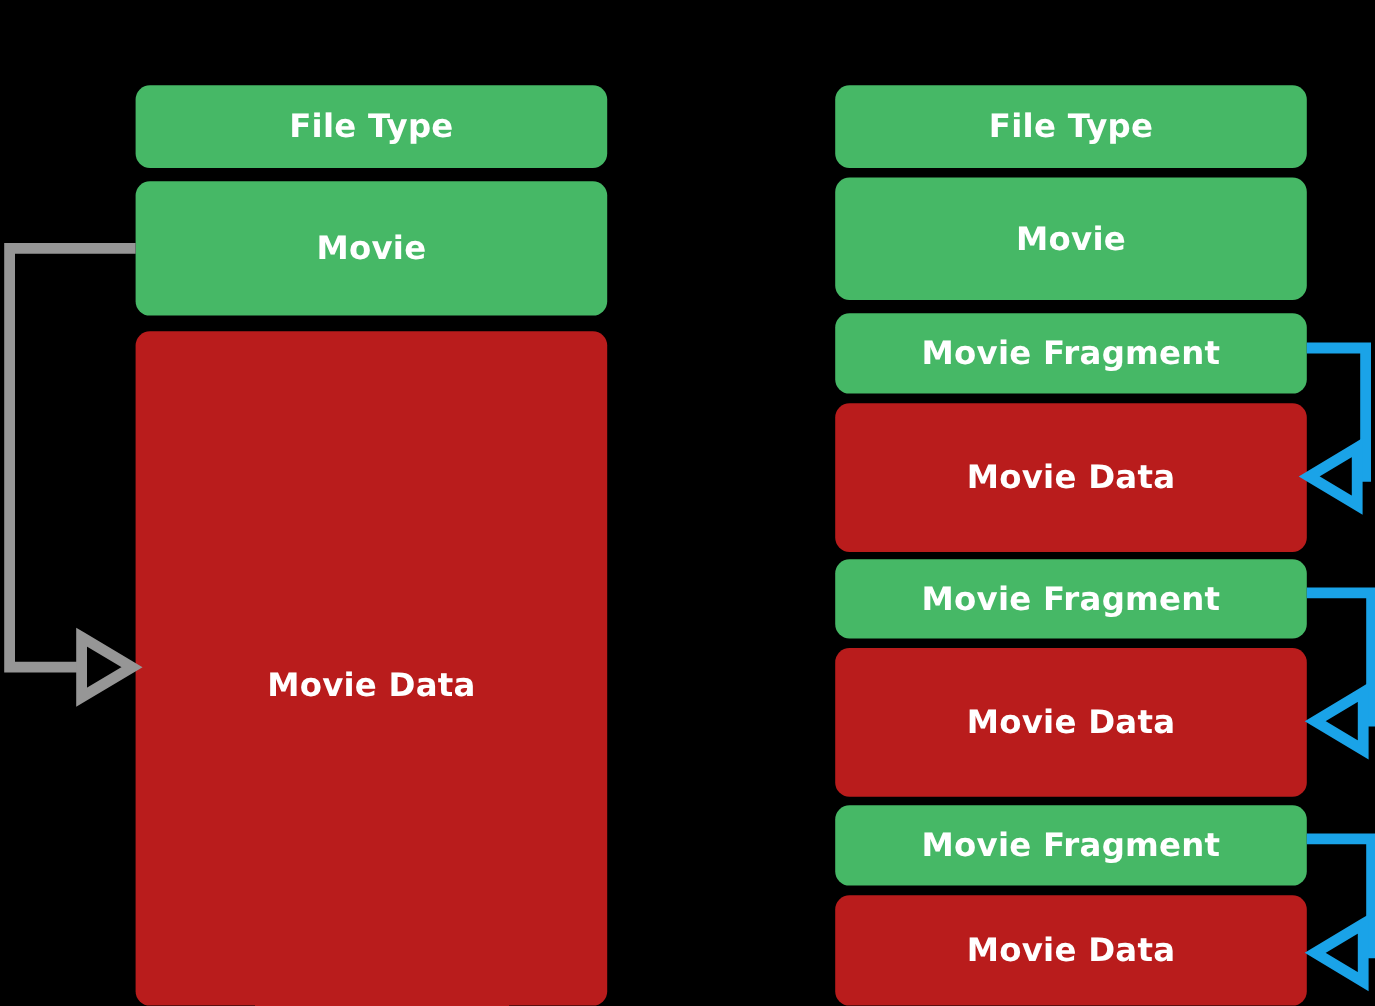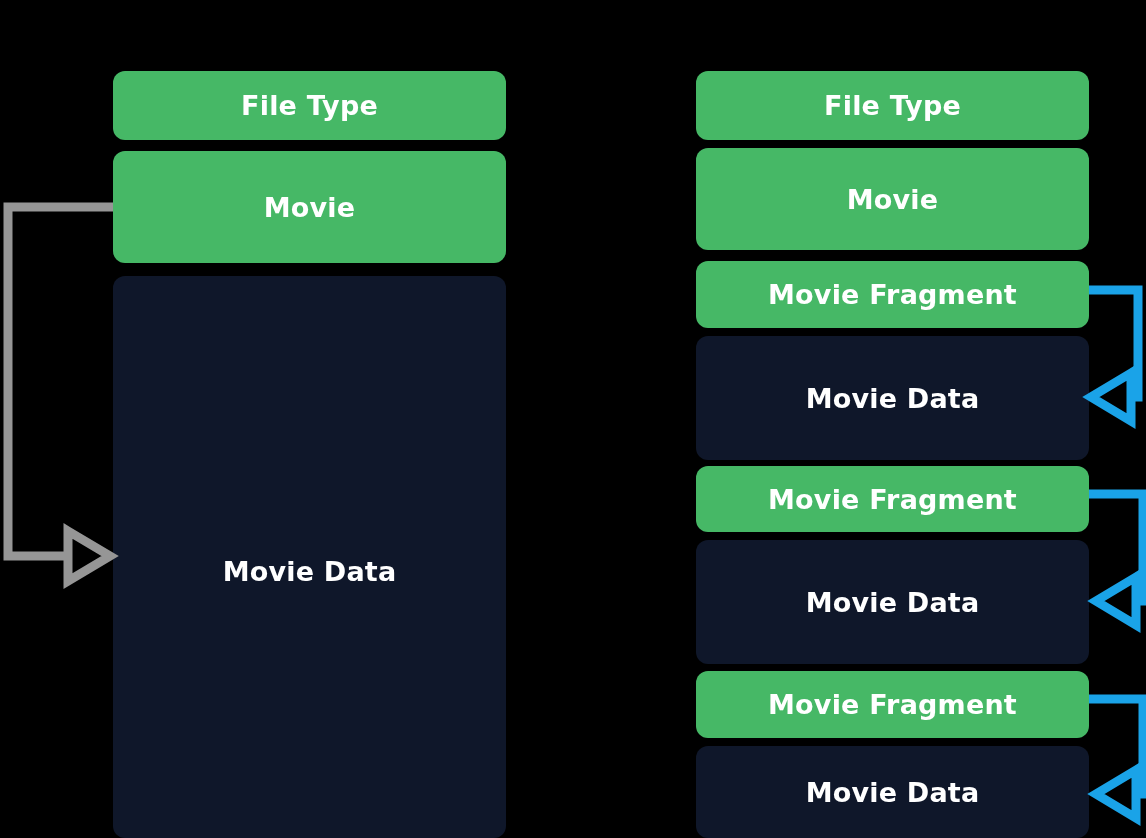--- a/index.html
+++ b/index.html
@@ -33,21 +33,21 @@
     justify-content: center;
     color: #ffffff;
     font-size: 27px;
     font-weight: 600;
     letter-spacing: 0.2px;
     line-height: 1;
     white-space: nowrap;
   }
 
   .box.green { background: #46b866; }
-  .box.blue  { background: #0f172a; }
+  .box.blue  { background: #b91c1c; }
 
   
   .box.text-bottom {
     align-items: flex-end;
     padding-bottom: 0;
   }
 
   .connectors {
     position: absolute;
     left: 0;

